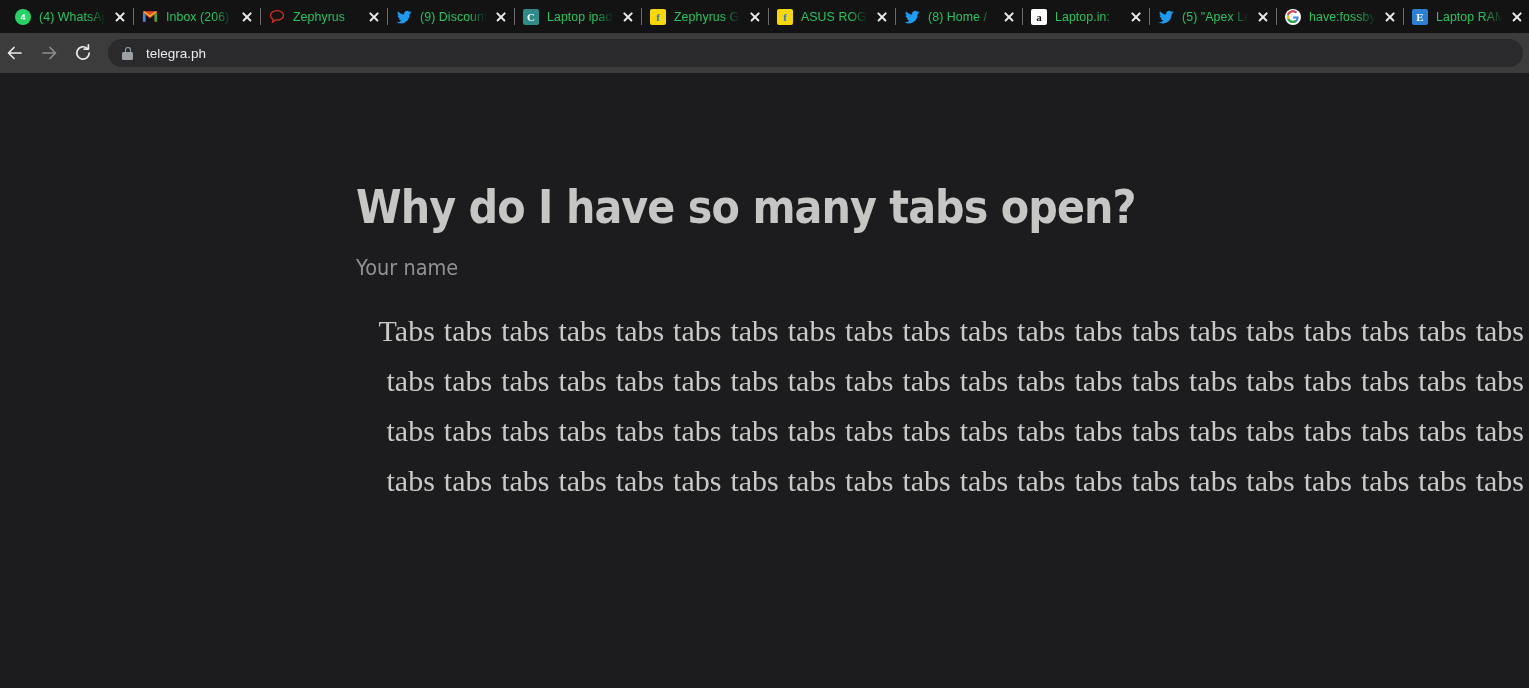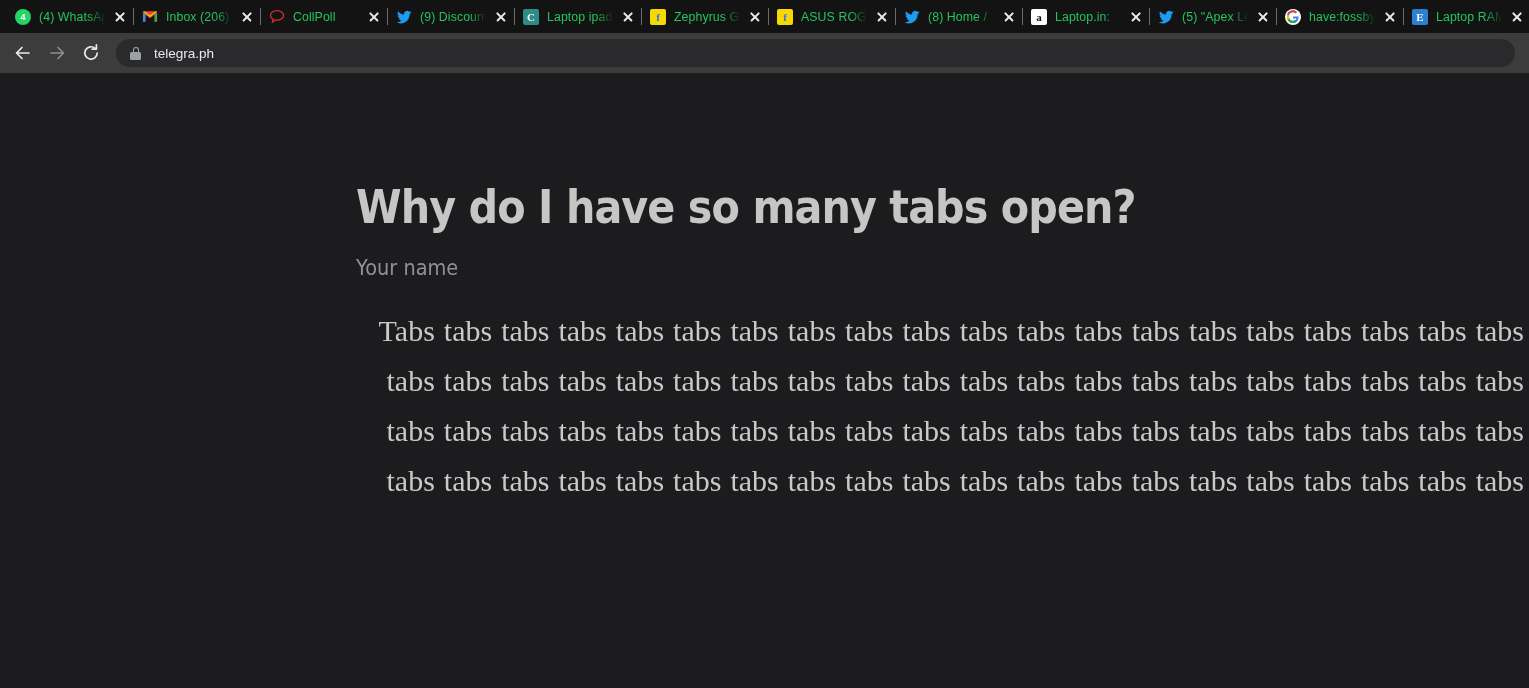--- a/index.html
+++ b/index.html
@@ -95,21 +95,21 @@
     display: flex; align-items: center; justify-content: center;
     font-size: 9px; font-weight: bold; color: #fff;
   }
 
   
   .toolbar {
     height: 40px;
     background: #3c3c3c;
     display: flex;
     align-items: center;
-    padding: 0 8px;
+    padding: 0 0;
   }
 
   .nav-btn {
     width: 30px; height: 30px;
     display: flex; align-items: center; justify-content: center;
     margin-right: 4px;
     border-radius: 50%;
   }
   .nav-btn svg { display: block; }
 
@@ -223,21 +223,21 @@
       </span>
       <span class="tab-title">Inbox (206)</span>
       <span class="tab-close" title="Close tab"></span>
     </div>
     <div class="tab">
       <span class="tab-favicon">
         <svg width="16" height="15" viewBox="0 0 16 15">
           <path d="M8 1.6c3.6 0 6.5 2.1 6.5 4.8S11.6 11.2 8 11.2c-.6 0-1.2 0-1.7-.2L3.6 13l.5-2.6C2.5 9.5 1.5 8.1 1.5 6.4 1.5 3.7 4.4 1.6 8 1.6z" fill="none" stroke="#d93025" stroke-width="1.3"></path>
         </svg>
       </span>
-      <span class="tab-title">CollPoll</span>
+      <span class="tab-title">Zephyrus</span>
       <span class="tab-close" title="Close tab"></span>
     </div>
     <div class="tab">
       <span class="tab-favicon">
         <svg width="16" height="14" viewBox="0 0 16 14">
           <path d="M15.6 2.1c-.6.3-1.2.5-1.8.6.6-.4 1.1-1 1.4-1.8-.6.4-1.3.6-2 .8A3.1 3.1 0 0 0 8 4.5c-2.4-.1-4.6-1.3-6-3.2-.9 1.5-.4 3.4 1 4.4-.5 0-1-.2-1.4-.4 0 1.5 1.1 2.8 2.5 3.1-.4.1-.9.1-1.3.1.4 1.2 1.5 2.1 2.9 2.1A6.3 6.3 0 0 1 0 12c1.4.9 3 1.4 4.8 1.4 5.8 0 9-4.8 8.8-9.1.6-.4 1.2-1 1.6-1.6z" fill="#1d9bf0"></path>
         </svg>
       </span>
       <span class="tab-title">(9) Discount</span>
       <span class="tab-close" title="Close tab"></span>

